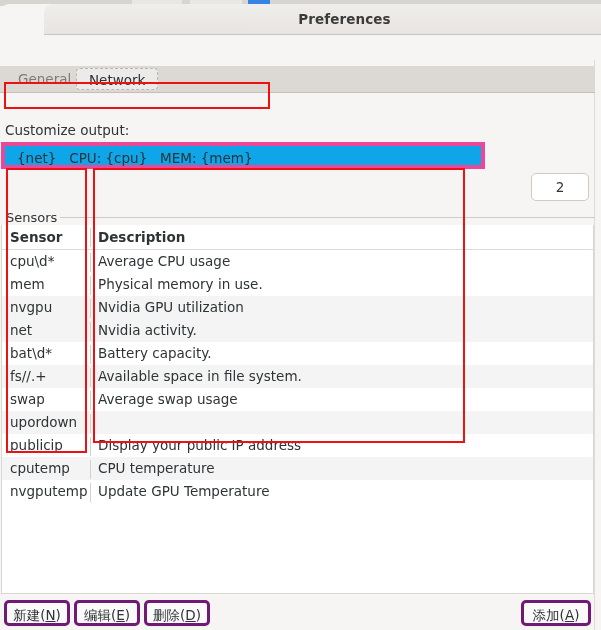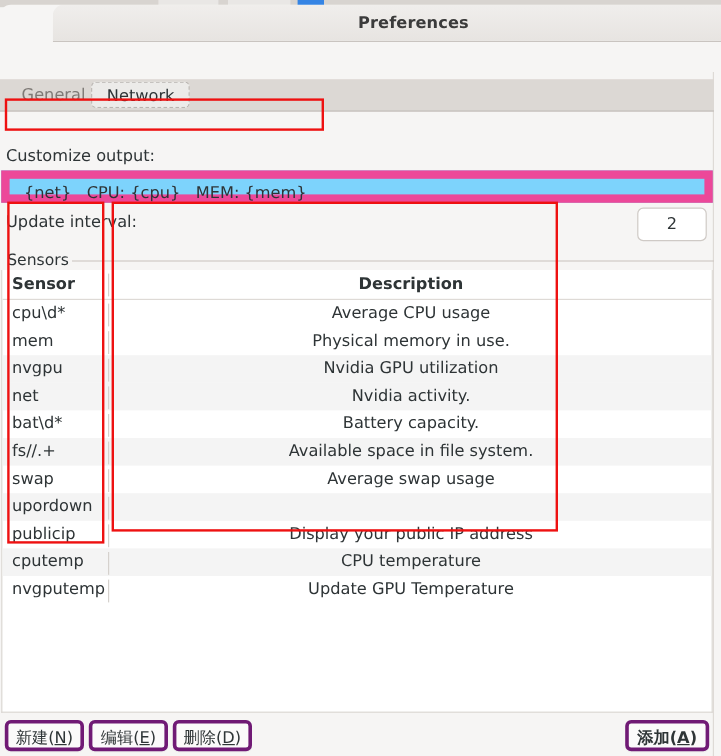--- a/index.html
+++ b/index.html
@@ -38,22 +38,22 @@
   .tabbar{position:absolute;left:0;top:6px;width:595px;height:26px;
     background:#dcd8d4;border-bottom:1px solid #c3bfbb;}
   .tab{position:absolute;top:2px;height:22px;line-height:22px;padding:0 12px;
     font-size:13.5px;box-sizing:border-box;}
   .tab.inactive{left:6px;color:#7e7a76;}
   .tab.active{left:76px;color:#2e3436;background:#ecebe9;
     border:1px dashed #b9b5b1;border-radius:4px;}
 
   
   .lbl-custom{position:absolute;left:5px;top:62px;font-size:13.5px;color:#2e3436;}
-  .out-entry{position:absolute;left:1px;top:82px;width:593px;height:27px;
-    background:#7dd3fc;border:7px solid #ec4899;box-sizing:border-box;}
+  .out-entry{position:absolute;left:1px;top:82px;width:484px;height:27px;
+    background:#0ea5e9;border:4px solid #ec4899;box-sizing:border-box;}
   .out-entry .val{position:absolute;left:12px;top:4px;font-size:13.5px;color:#2e3436;
     white-space:pre;}
 
   
   .lbl-interval{position:absolute;left:5px;top:117px;font-size:13.5px;color:#2e3436;}
   .spin{position:absolute;left:531px;top:113px;width:58px;height:28px;
     background:#ffffff;border:1px solid #cfcac6;border-radius:5px;box-sizing:border-box;}
   .spin .val{position:absolute;left:0;right:0;top:5px;text-align:center;font-size:13.5px;color:#2e3436;}
 
   
@@ -63,35 +63,35 @@
 
   .list{position:absolute;left:1px;top:165px;width:593px;height:369px;
     background:#ffffff;border:1px solid #dad6d2;border-top:none;box-sizing:border-box;overflow:hidden;}
 
   .row{position:relative;height:23px;line-height:23px;width:100%;box-sizing:border-box;}
   .row.head{height:25px;line-height:25px;background:#ffffff;border-bottom:1px solid #dedad6;}
   .row.alt{background:#f4f4f4;}
   .c-sensor{position:absolute;left:8px;top:0;width:78px;overflow:hidden;white-space:nowrap;
     font-size:13.5px;color:#2e3436;}
   .c-desc{position:absolute;left:96px;top:0;right:6px;overflow:hidden;white-space:nowrap;
-    font-size:13.5px;color:#2e3436;text-align:center;}
+    font-size:13.5px;color:#2e3436;}
   .row.head .c-sensor,.row.head .c-desc{font-weight:bold;}
   .col-sep{position:absolute;left:88px;top:3px;width:1px;height:19px;background:#d5d1cd;}
 
   
   .listbtns{position:absolute;left:0;top:540px;width:595px;height:33px;}
   .btn{position:absolute;box-sizing:border-box;background:#fbfafa;
     border:3px solid #701a75;border-radius:5px;
     font-size:13.5px;color:#2e3436;text-align:center;cursor:default;
     box-shadow:0 1px 0 rgba(0,0,0,.035);}
   .btn u{text-decoration:underline;}
   .btn-new{left:4px;top:0;width:66px;height:26px;line-height:24px;}
   .btn-edit{left:74px;top:0;width:66px;height:26px;line-height:24px;}
   .btn-del{left:144px;top:0;width:66px;height:26px;line-height:24px;}
-  .btn-add{left:521px;top:0;width:70px;height:26px;line-height:24px;font-weight:bold;}
+  .btn-add{left:521px;top:0;width:70px;height:26px;line-height:24px;}
 
   .sep-line{position:absolute;left:0;top:578px;width:595px;height:1px;background:#dedad6;}
 
   
   .footer{position:absolute;left:0;top:579px;width:595px;height:48px;background:#f1efed;}
   .btn-test{left:6px;top:8px;width:76px;height:27px;line-height:25px;}
   .btn-cancel{left:254px;top:8px;width:78px;height:27px;line-height:25px;}
   .btn-save{left:509px;top:8px;width:78px;height:27px;line-height:25px;}
 
   
@@ -125,21 +125,20 @@
       <div class="tabbar">
         <div class="tab inactive">General</div>
         <div class="tab active">Network</div>
       </div>
 
       <div class="lbl-custom">Customize output:</div>
       <div class="out-entry">
         <div class="val">{net}   CPU: {cpu}   MEM: {mem}</div>
       </div>
 
-      <div class="lbl-interval">Update interval:</div>
       <div class="spin">
         <div class="val">2</div>
       </div>
 
       <div class="lbl-sensors">Sensors</div>
       <div class="sensors-rule"></div>
 
       <div class="list" id="sensor-list">
         <div class="row head">
           <div class="c-sensor">Sensor</div>

